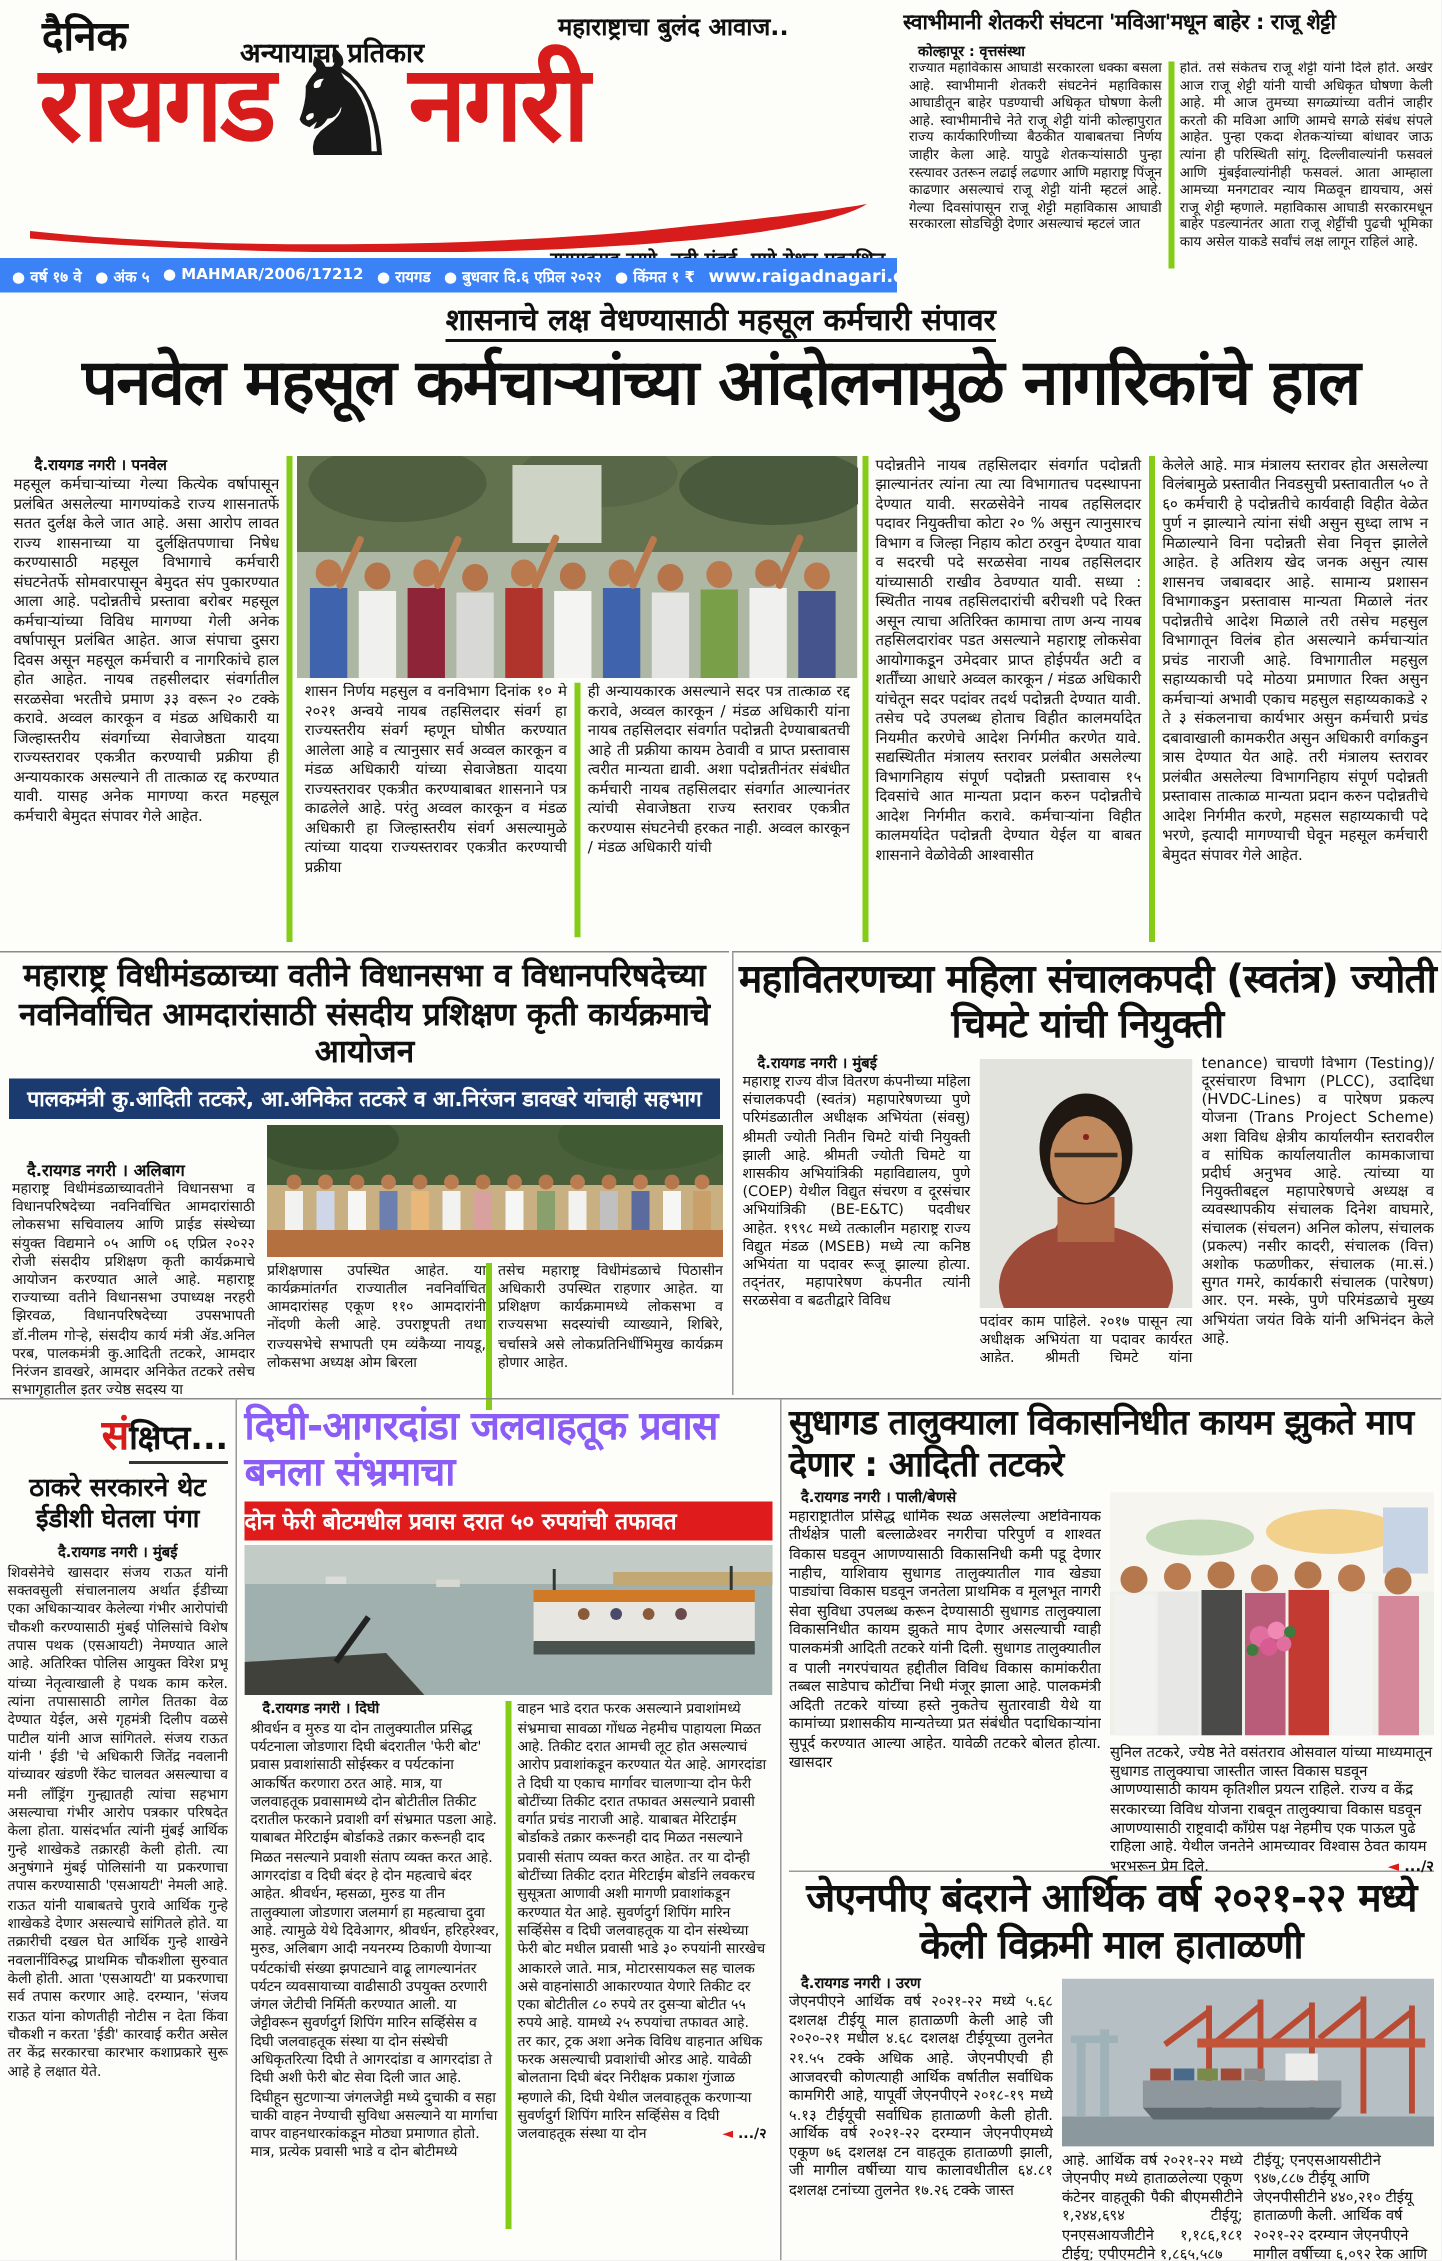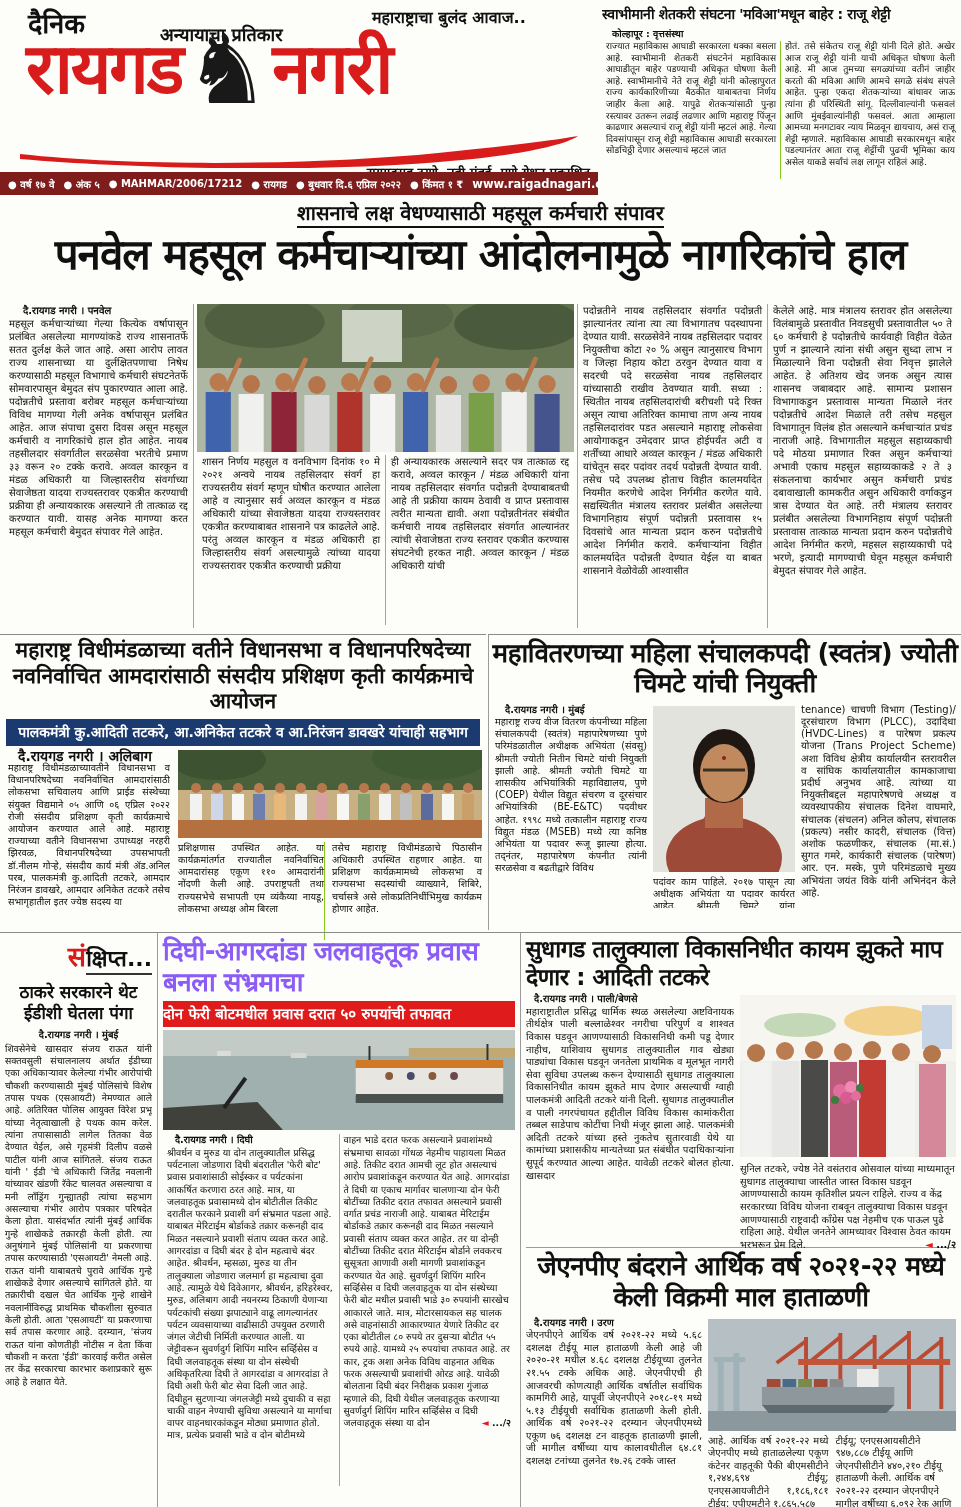--- a/index.html
+++ b/index.html
@@ -1,33 +1,33 @@
 <!DOCTYPE html>
 <html><head>
 <meta charset="utf-8">
 <style>
   html,body{margin:0;padding:0;background:#e9e9e9;}
   .page{position:relative;width:961px;height:1507px;background:#fdfdfa;margin:0 auto;
         font-family:"DejaVu Sans","Liberation Sans",sans-serif;color:#101010;overflow:hidden;}
   .jt{text-align:justify;overflow:hidden;}
   .dateline{font-weight:800;}
-  .colrule{border-right:1px solid #84cc16;}
+  .colrule{border-right:4px solid #84cc16;}
   svg{display:block;}
 
   
   .masthead{position:absolute;left:0;top:0;width:598px;height:196px;}
   .m-daily{position:absolute;left:28px;top:4px;font-size:27px;font-weight:800;}
   .m-tag1{position:absolute;left:160px;top:22px;font-size:18px;font-weight:800;}
   .m-tag2{position:absolute;left:372px;top:6px;font-size:16px;font-weight:800;}
   .m-titlerow{position:absolute;left:26px;top:22px;width:560px;display:flex;align-items:center;}
   .m-title{font-size:70px;font-weight:800;color:#d81b1b;letter-spacing:-2px;line-height:1.25;}
   .m-horse{font-size:96px;line-height:1;color:#191919;margin:0 2px;}
   .m-swoosh{position:absolute;left:18px;top:134px;}
   .m-pub{position:absolute;right:8px;top:163px;font-size:13px;font-weight:800;}
-  .m-infobar{position:absolute;left:0;top:172px;width:598px;height:23px;background:#7f1d1d;color:#fff;
+  .m-infobar{position:absolute;left:0;top:172px;width:598px;height:23px;background:#3b82f6;color:#fff;
              display:flex;align-items:center;gap:9px;padding:0 8px;box-sizing:border-box;
              font-size:10px;font-weight:700;white-space:nowrap;overflow:hidden;}
   .m-web{font-size:11.5px;font-weight:800;margin-left:auto;}
 
   
   .shetti{position:absolute;left:602px;top:4px;width:357px;height:192px;overflow:hidden;}
   .shetti h2{margin:0;font-size:14px;font-weight:800;white-space:nowrap;overflow:hidden;letter-spacing:-0.3px;}
   .shetti .dateline{font-size:9.5px;margin:4px 0 1px 10px;}
   .shetti-cols{display:flex;height:138px;}
   .shetti-cols>div{flex:1;padding:0 4px;font-size:9px;line-height:11.6px;}
@@ -49,21 +49,21 @@
   .training{position:absolute;left:0;top:634px;width:486px;height:296px;border-top:1px solid #8a8a8a;box-sizing:border-box;}
   .training h2{margin:3px 2px 4px;text-align:center;font-size:21px;font-weight:800;line-height:1.22;}
   .training-bar{background:#1b3a70;color:#fff;font-weight:800;font-size:14px;text-align:center;
                 margin:0 6px;padding:3px 2px 5px;}
   .training-body{position:relative;margin-top:4px;height:190px;}
   .t-col1{position:absolute;left:8px;top:0;width:162px;height:100%;font-size:9.5px;line-height:12.2px;}
   .t-photo{position:absolute;left:178px;top:0;width:304px;height:88px;}
   .t-photo svg{width:100%;height:100%;}
   .t-col2{position:absolute;left:178px;top:92px;width:146px;bottom:0;font-size:9.5px;line-height:12.2px;}
   .t-col3{position:absolute;left:332px;top:92px;width:150px;bottom:0;font-size:9.5px;line-height:12.2px;}
-  .training .dateline{font-size:14px;text-indent:10px;}
+  .training .dateline{font-size:11px;text-indent:10px;margin-top:25px;}
 
   
   .director{position:absolute;left:488px;top:634px;width:473px;height:296px;border-top:1px solid #8a8a8a;
             border-left:1px solid #9a9a9a;box-sizing:border-box;}
   .director h2{margin:4px 2px 5px;text-align:center;font-size:26px;font-weight:800;line-height:1.15;letter-spacing:-0.5px;}
   .d-body{position:relative;height:204px;}
   .d-col1{position:absolute;left:6px;top:0;width:152px;height:100%;font-size:9.6px;line-height:12.2px;}
   .d-photo{position:absolute;left:164px;top:2px;width:142px;height:166px;}
   .d-photo svg{width:100%;height:100%;}
   .d-col2{position:absolute;left:164px;top:172px;width:142px;bottom:0;font-size:9.6px;line-height:12.2px;}

